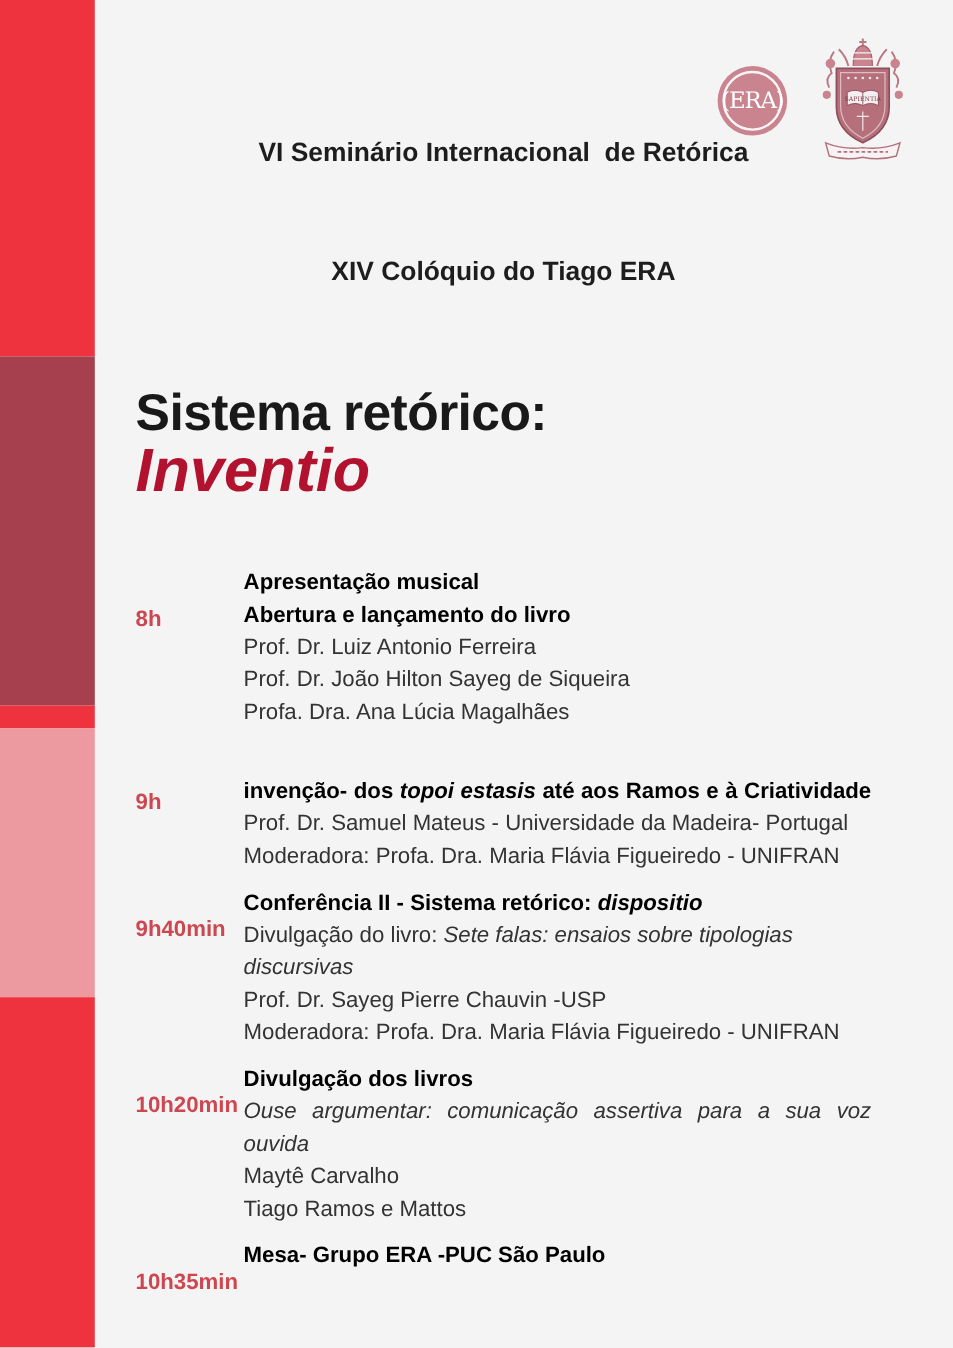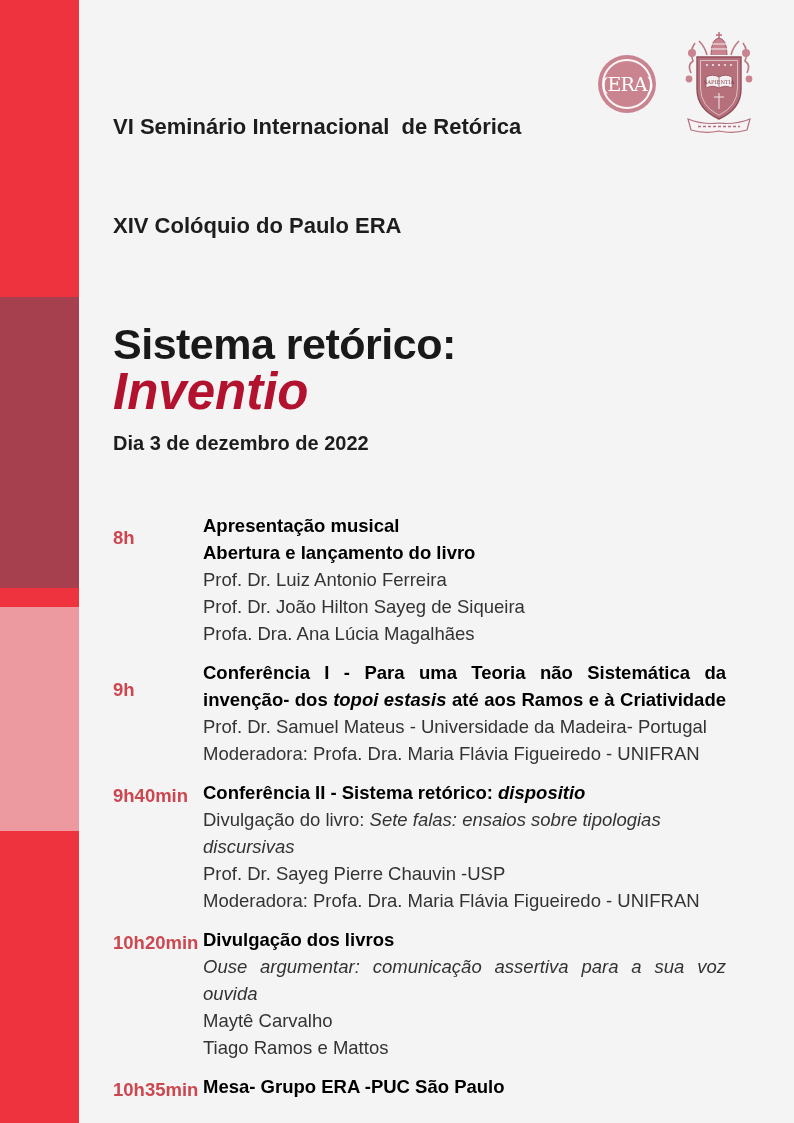--- a/index.html
+++ b/index.html
@@ -32,30 +32,30 @@
   }
   .era-text{
     position:relative;
     font-family:"DejaVu Serif", serif;
     font-size:19px;color:#fff;letter-spacing:-1px;white-space:nowrap;
   }
   .crest{position:absolute;left:681px;top:31px;width:76px;height:106px;}
 
   
   .content-wrap{position:absolute;left:113px;top:0;width:613px;}
-  .kicker{padding-top:44px;font-size:22px;line-height:33px;font-weight:700;color:#1d1d1d;white-space:pre-wrap;}
+  .kicker{padding-top:44px;font-size:22px;line-height:33px;font-weight:700;color:#1d1d1d;white-space:pre-wrap;text-align:center;}
   .main-title{margin:14px 0 0;font-size:43px;line-height:44px;font-weight:700;color:#191919;letter-spacing:-0.5px;}
   .sub-title{margin:4px 0 0;font-size:51px;line-height:44px;font-weight:700;font-style:italic;color:#b2122e;}
   .date-line{margin-top:18px;font-size:20px;font-weight:700;color:#1d1d1d;}
 
   
   .schedule{margin-top:57px;}
   .block{display:flex;margin-bottom:12px;}
   .time-col{flex:0 0 90px;width:90px;font-size:18.5px;line-height:27px;font-weight:700;color:#cc474f;}
-  .time-col .time{display:block;}
+  .time-col .time{display:block;margin-top:19px;}
   .content-col{flex:1;font-size:18.5px;line-height:27px;color:#333333;}
   .line{margin:0;white-space:pre-wrap;}
   .b{font-weight:700;color:#000000;}
   .i{font-style:italic;}
   .jf{text-align:justify;text-align-last:justify;}
   .toff-12{padding-top:12px;}
   .toff-17{padding-top:17px;}
   .toff-3{padding-top:3px;}
 </style>
 </head>
@@ -118,25 +118,24 @@
 
     <path d="M7 88 Q22 94 38 92 Q54 94 69 88 L66 99 Q52 103 38 100 Q24 103 10 99 Z" fill="#f7f3f4" stroke="#b5707c" stroke-width="1.2"></path>
     <line x1="17" y1="95.5" x2="59" y2="95.5" stroke="#b5707c" stroke-width="1.4" stroke-dasharray="3 2"></line>
   </svg>
 
   <div class="content-wrap">
 
     <header>
       <div class="kicker">
         <div>VI Seminário Internacional  de Retórica</div>
-        <div>XIV Colóquio do Paulo ERA</div>
+        <div>XIV Colóquio do Tiago ERA</div>
       </div>
       <h1 class="main-title">Sistema retórico:</h1>
       <h2 class="sub-title">Inventio</h2>
-      <div class="date-line">Dia 3 de dezembro de 2022</div>
     </header>
 
     <main class="schedule">
 
       <section class="block">
         <div class="time-col toff-12">
           <span class="time">8h</span>
         </div>
         <div class="content-col">
           <p class="line b"><span>Apresentação musical</span></p>
@@ -145,21 +144,21 @@
           <p class="line"><span>Prof. Dr. João Hilton Sayeg de Siqueira</span></p>
           <p class="line"><span>Profa. Dra. Ana Lúcia Magalhães</span></p>
         </div>
       </section>
 
       <section class="block">
         <div class="time-col toff-17">
           <span class="time">9h</span>
         </div>
         <div class="content-col">
-          <p class="line b jf"><span>Conferência I - Para uma Teoria não Sistemática da</span><br><span>invenção- dos </span><span class="i">topoi estasis</span><span> até aos Ramos e à Criatividade</span></p>
+          <p class="line b jf"><br><span>invenção- dos </span><span class="i">topoi estasis</span><span> até aos Ramos e à Criatividade</span></p>
           <p class="line"><span>Prof. Dr. Samuel Mateus - Universidade da Madeira- Portugal</span></p>
           <p class="line"><span>Moderadora: Profa. Dra. Maria Flávia Figueiredo - UNIFRAN</span></p>
         </div>
       </section>
 
       <section class="block">
         <div class="time-col toff-3">
           <span class="time">9h40min</span>
         </div>
         <div class="content-col">

